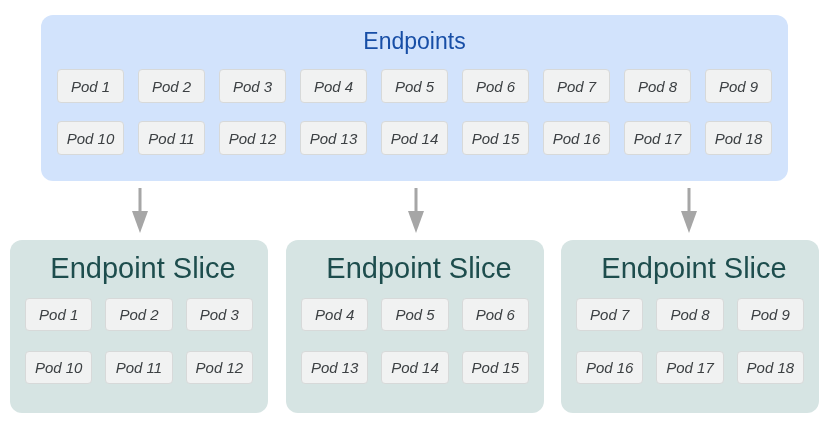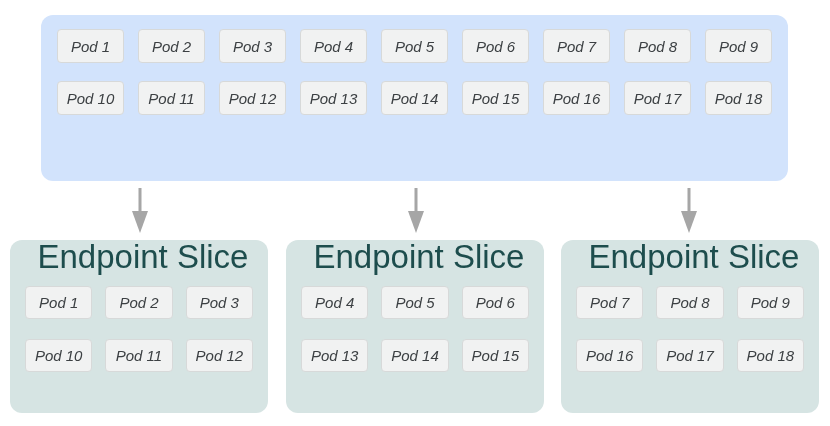--- a/index.html
+++ b/index.html
@@ -76,41 +76,43 @@
     position: absolute;
     top: 240px;
     width: 258px; height: 173px;
     background: var(--slice-bg);
     border-radius: 12px;
   }
   .slice-1 { left: 10px; }
   .slice-2 { left: 286px; }
   .slice-3 { left: 561px; }
   .slice-title {
+    padding-top: 12px;
     text-align: center;
-    font-size: 33px;
+    font-size: 29px;
     font-weight: 400;
     color: var(--slice-title);
     line-height: 33px;
     margin-left: 8px;
   }
   .pods-3 {
     grid-template-columns: repeat(3, 1fr);
     gap: 20px 13px;
     padding: 0 15px;
     margin-top: 13px;
   }
   .pods-3 .pod { height: 33px; }
 </style>
 </head>
 <body>
 
 <div class="canvas">
 
   <section class="endpoints-box">
+    <h1 class="endpoints-title">Endpoints</h1>
     <div class="pods pods-9">
       <div class="pod">Pod 1</div>
       <div class="pod">Pod 2</div>
       <div class="pod">Pod 3</div>
       <div class="pod">Pod 4</div>
       <div class="pod">Pod 5</div>
       <div class="pod">Pod 6</div>
       <div class="pod">Pod 7</div>
       <div class="pod">Pod 8</div>
       <div class="pod">Pod 9</div>

